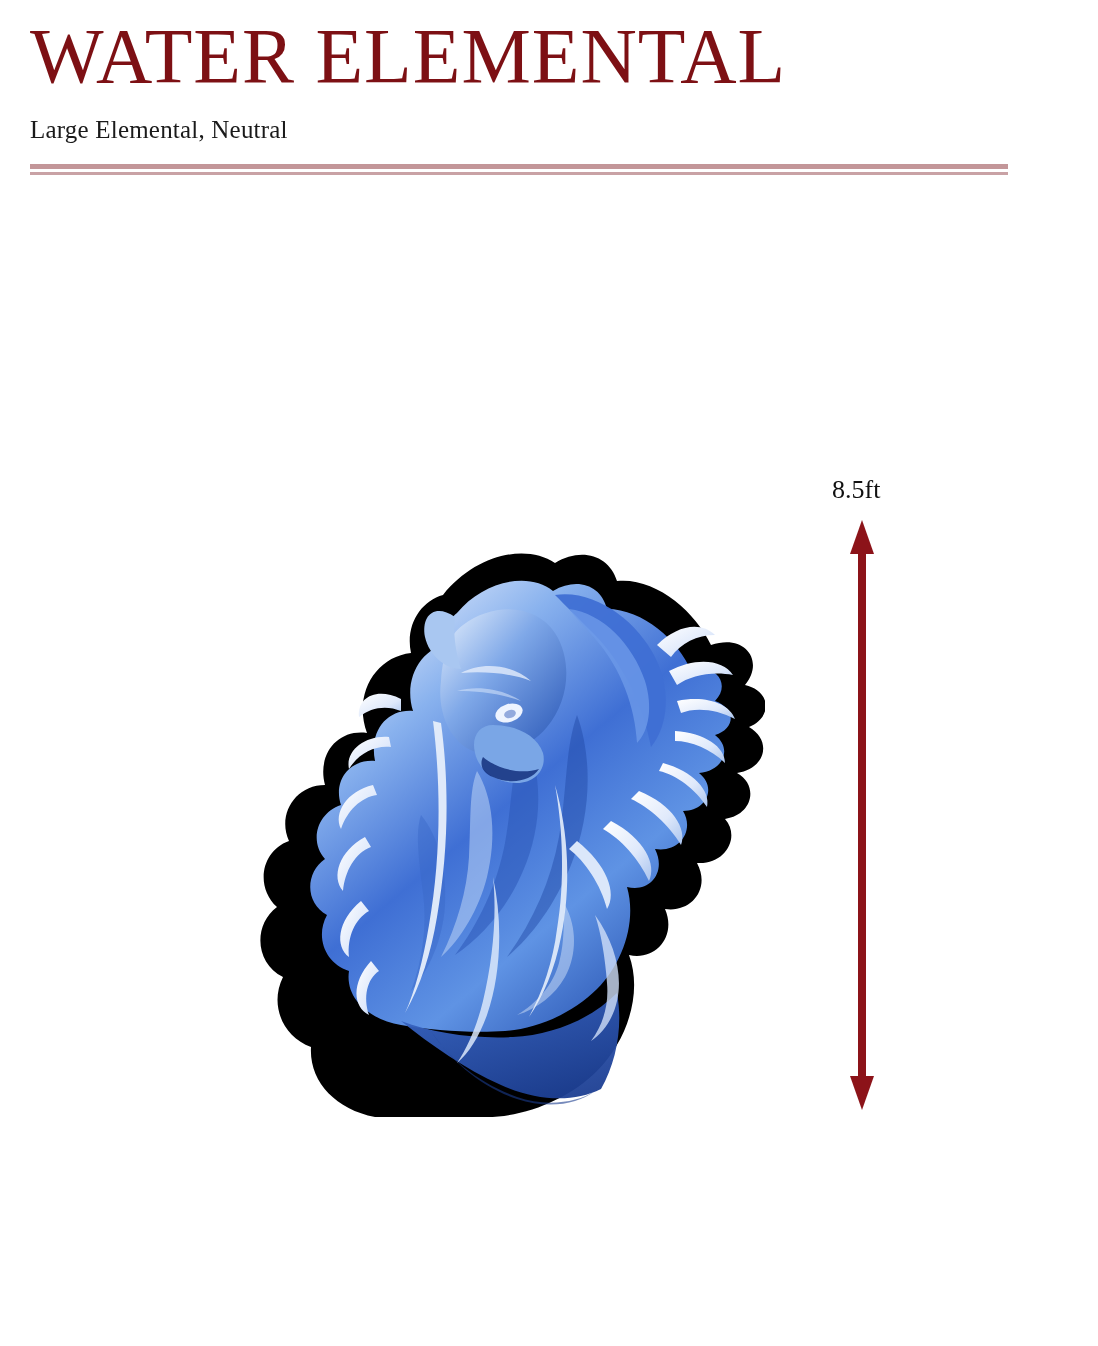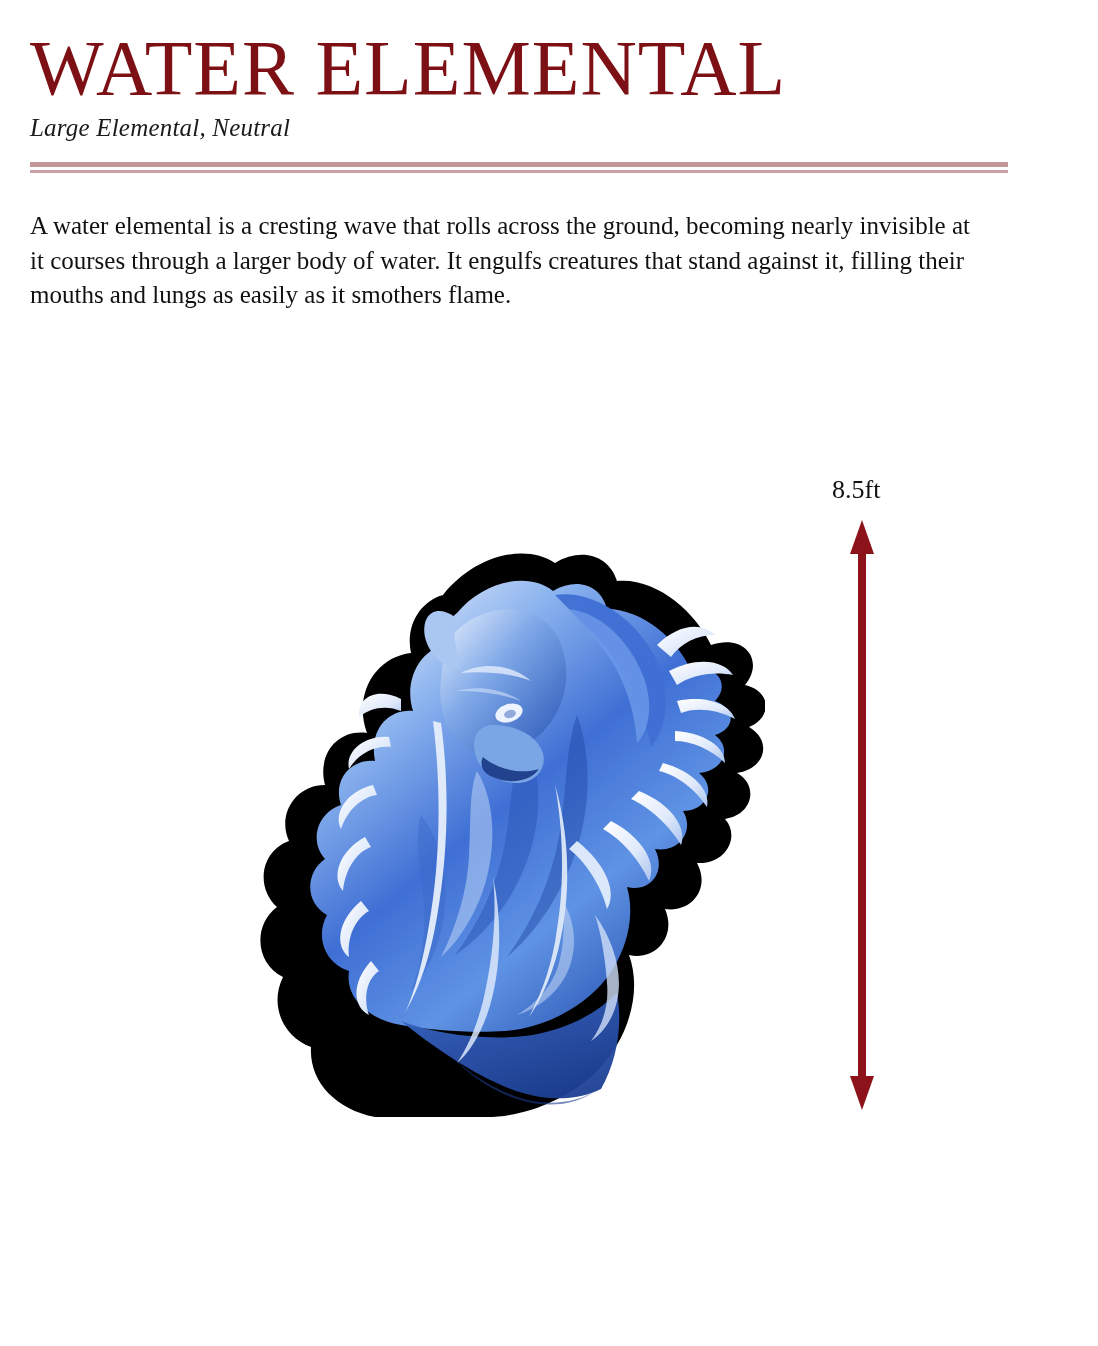--- a/index.html
+++ b/index.html
@@ -11,39 +11,38 @@
     width: 1098px;
     height: 1346px;
     position: relative;
     font-family: "Liberation Serif", serif;
     color: #111111;
     overflow: hidden;
   }
   .page {
     position: absolute;
     inset: 0;
-    padding: 12px 30px;
+    padding: 0 30px;
     box-sizing: border-box;
   }
   .title {
     font-family: "Liberation Serif", serif;
     font-size: 78px;
     line-height: 0.98;
     letter-spacing: 1px;
     color: #7d1014;
     margin: 18px 0 0 0;
     font-weight: 400;
     white-space: nowrap;
   }
   .subtitle {
     font-size: 25px;
     color: #1a1a1a;
-    margin-top: 8px;
+    margin-top: 22px;
     letter-spacing: 0.2px;
-    font-style: italic;
   }
   .rule-group {
     margin-top: 20px;
     width: 978px;
   }
   .rule-thick {
     height: 5px;
     background: #c39699;
     width: 100%;
   }
@@ -144,21 +143,20 @@
   <h1 class="title">WATER ELEMENTAL</h1>
 
   <div class="subtitle">Large Elemental, Neutral</div>
 
   <div class="rule-group">
     <div class="rule-thick"></div>
     <div class="rule-gap"></div>
     <div class="rule-thin"></div>
   </div>
 
-  <p class="desc">A water elemental is a cresting wave that rolls across the ground, becoming nearly invisible at it courses through a larger body of water. It engulfs creatures that stand against it, filling their mouths and lungs as easily as it smothers flame.</p>
 
   <div class="art-area">
 
     <div class="creature">
       <svg width="540" height="660" viewBox="0 0 540 660" xmlns="http://www.w3.org/2000/svg">
         <defs>
           <linearGradient id="gBody" x1="0.15" y1="0.05" x2="0.85" y2="0.95">
             <stop offset="0%" stop-color="#dfe9fb"></stop>
             <stop offset="22%" stop-color="#89b2ee"></stop>
             <stop offset="48%" stop-color="#3f6fd4"></stop>

